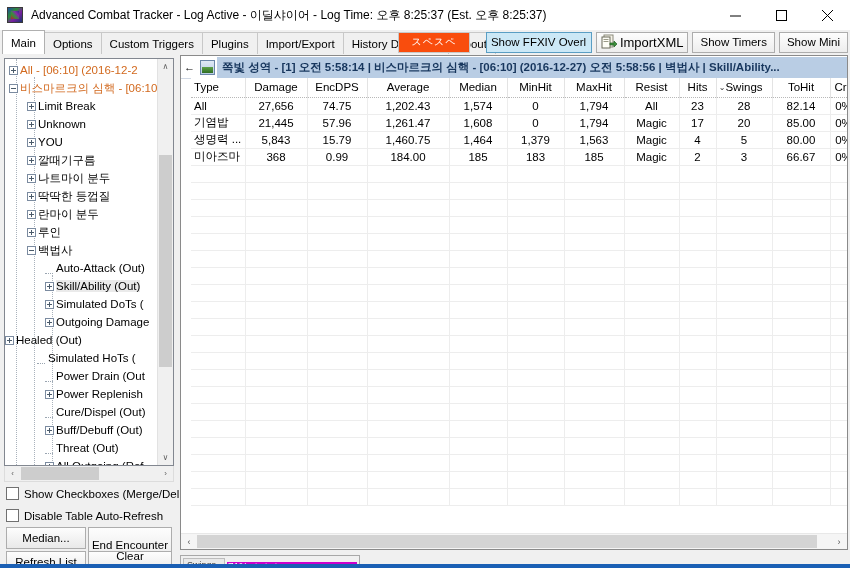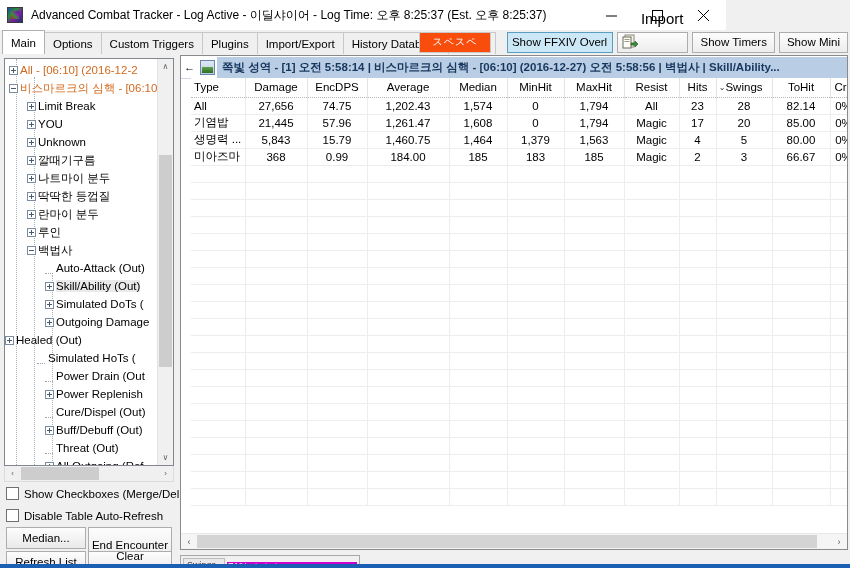--- a/index.html
+++ b/index.html
@@ -21,21 +21,21 @@
     width: 850px;
     height: 568px;
     background: #f0f0f0;
     box-sizing: border-box;
   }
 
   
   .titlebar {
     position: absolute;
     left: 0; top: 0;
-    width: 726px; height: 30px;
+    width: 850px; height: 30px;
     background: #ffffff;
     border-bottom: 1px solid #dcdcdc;
     display: flex;
     align-items: center;
   }
   .app-icon {
     width: 16px; height: 16px;
     margin-left: 7px; margin-right: 8px;
     flex: 0 0 auto;
     position: relative;
@@ -141,25 +141,24 @@
     justify-content: flex-start;
     padding-left: 4px;
     overflow: hidden;
   }
   .tb-btn.import {
     padding: 0 4px;
     gap: 3px;
   }
   .import-lines {
     display: flex;
-    flex-direction: column;
+    flex-direction: row;
     line-height: 1.0;
-    font-size: 15px;
-    align-items: center;
-    gap: 32px;
+    font-size: 13px;
+    align-items: center;
   }
   .imp-icon {
     width: 16px; height: 16px;
     position: relative;
     flex: 0 0 auto;
   }
 
   
   .content {
     position: absolute;
@@ -557,25 +556,25 @@
           <div class="tnode orange" style="padding-left: 4px;">
             <span class="expander"></span>
             <span class="lbl">비스마르크의 심핵 - [06:10</span>
           </div>
           <div class="tnode" style="padding-left: 22px;">
             <span class="expander plus"></span>
             <span class="lbl">Limit Break</span>
           </div>
           <div class="tnode" style="padding-left: 22px;">
             <span class="expander plus"></span>
+            <span class="lbl">Unknown</span>
+          </div>
+          <div class="tnode" style="padding-left: 22px;">
+            <span class="expander plus"></span>
             <span class="lbl">YOU</span>
-          </div>
-          <div class="tnode" style="padding-left: 22px;">
-            <span class="expander plus"></span>
-            <span class="lbl">Unknown</span>
           </div>
           <div class="tnode" style="padding-left: 22px;">
             <span class="expander plus"></span>
             <span class="lbl">깔때기구름</span>
           </div>
           <div class="tnode" style="padding-left: 22px;">
             <span class="expander plus"></span>
             <span class="lbl">나트마이 분두</span>
           </div>
           <div class="tnode" style="padding-left: 22px;">

